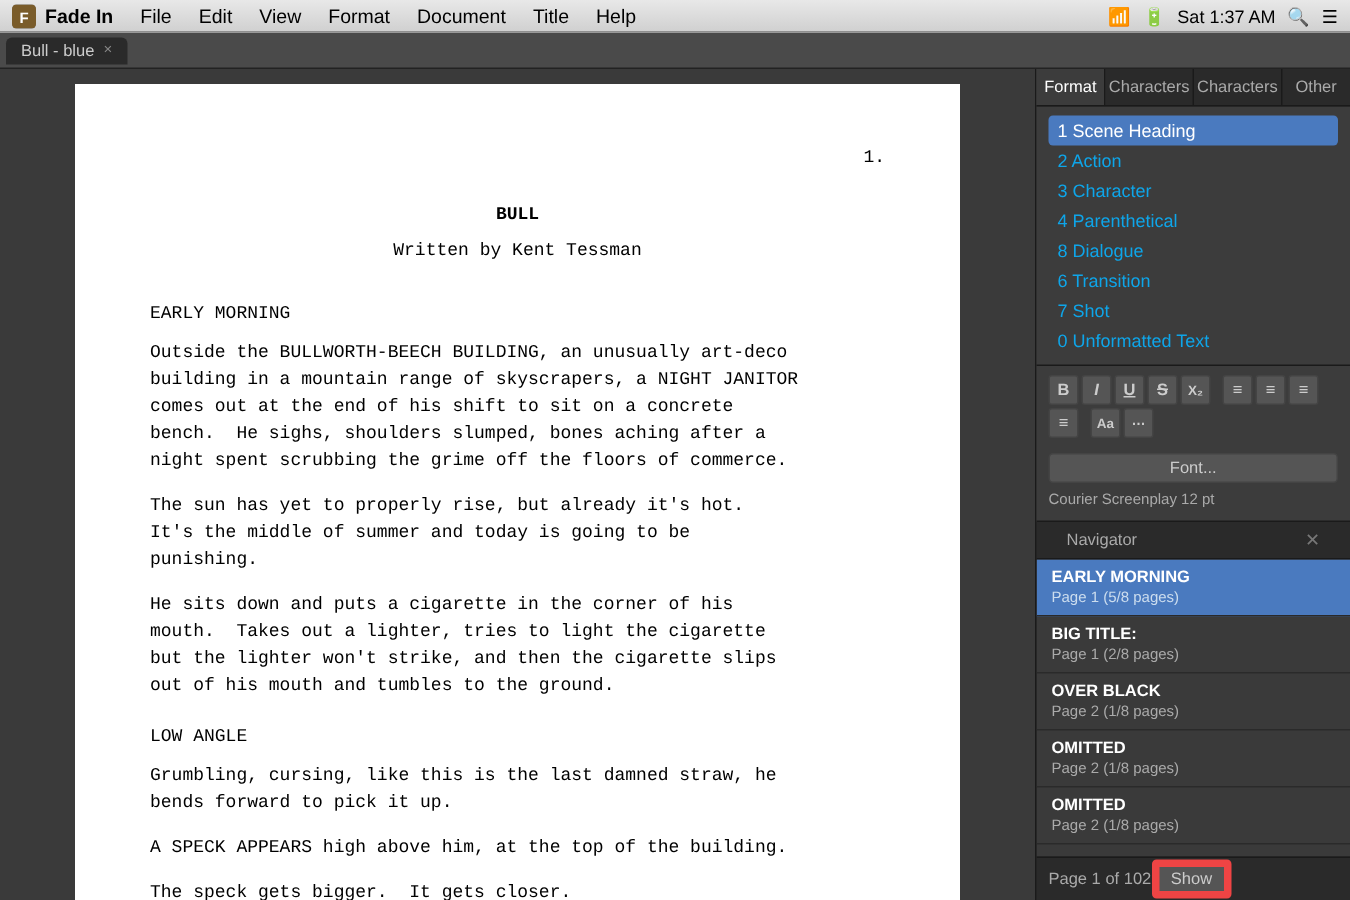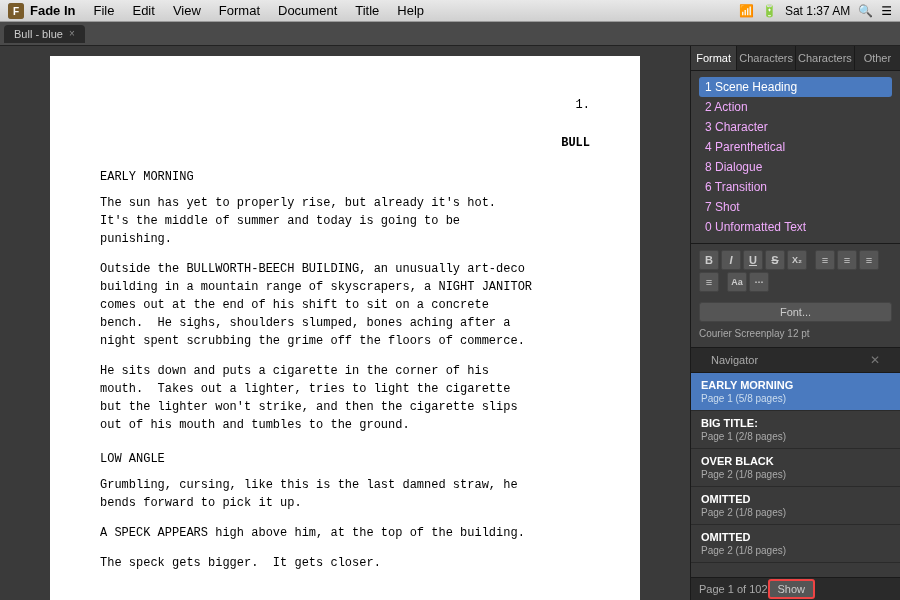--- a/index.html
+++ b/index.html
@@ -107,21 +107,21 @@
       line-height: 1.5;
       color: #000;
       position: relative;
     }
     .page-number {
       text-align: right;
       margin-bottom: 20px;
       font-family: 'Courier New', Courier, monospace;
     }
     .script-title {
-      text-align: right;
+      text-align: center;
       font-weight: bold;
       margin-bottom: 6px;
     }
     .script-byline {
       text-align: center;
       margin-bottom: 24px;
     }
     .scene-heading {
       font-weight: normal;
       margin-bottom: 8px;
@@ -165,21 +165,21 @@
       background: #3c3c3c;
       color: #fff;
     }
     #format-list {
       padding: 6px 8px;
       list-style: none;
     }
     #format-list li {
       padding: 3px 6px;
       font-size: 12px;
-      color: #f0abfc;
+      color: #0ea5e9;
       cursor: pointer;
       border-radius: 3px;
     }
     #format-list li.selected {
       background: #4a7abf;
       color: #fff;
     }
 
     
     #format-toolbar {
@@ -277,21 +277,21 @@
       justify-content: flex-start;
       align-items: center;
       border-top: 1px solid #1a1a1a;
     }
     #page-info {
       font-size: 11px;
       color: #aaa;
     }
     #show-btn {
       background: #555;
-      border: 2px solid #ef4444;
+      border: 5px solid #ef4444;
       border-radius: 3px;
       color: #ccc;
       font-size: 11px;
       padding: 2px 8px;
       cursor: pointer;
     }
 
     
     ::-webkit-scrollbar { width: 8px; }
     ::-webkit-scrollbar-track { background: #2a2a2a; }
@@ -332,30 +332,31 @@
       <span class="tab-close">×</span>
     </div>
   </div>
 
   <div id="content">
 
     <div id="script-area">
       <div id="script-page">
         <div class="page-number">1.</div>
         <div class="script-title">BULL</div>
+        <div class="script-byline">Written by Kent Tessman</div>
         <div id="script-content">
             <div class="scene-heading">EARLY MORNING</div>
-            <div class="action">The sun has yet to properly rise, but already it's hot.
-It's the middle of summer and today is going to be
-punishing.</div>
             <div class="action">Outside the BULLWORTH-BEECH BUILDING, an unusually art-deco
 building in a mountain range of skyscrapers, a NIGHT JANITOR
 comes out at the end of his shift to sit on a concrete
 bench.  He sighs, shoulders slumped, bones aching after a
 night spent scrubbing the grime off the floors of commerce.</div>
+            <div class="action">The sun has yet to properly rise, but already it's hot.
+It's the middle of summer and today is going to be
+punishing.</div>
             <div class="action">He sits down and puts a cigarette in the corner of his
 mouth.  Takes out a lighter, tries to light the cigarette
 but the lighter won't strike, and then the cigarette slips
 out of his mouth and tumbles to the ground.</div>
             <div class="scene-heading">LOW ANGLE</div>
             <div class="action">Grumbling, cursing, like this is the last damned straw, he
 bends forward to pick it up.</div>
             <div class="action">A SPECK APPEARS high above him, at the top of the building.</div>
             <div class="action">The speck gets bigger.  It gets closer.</div>
           </div>

